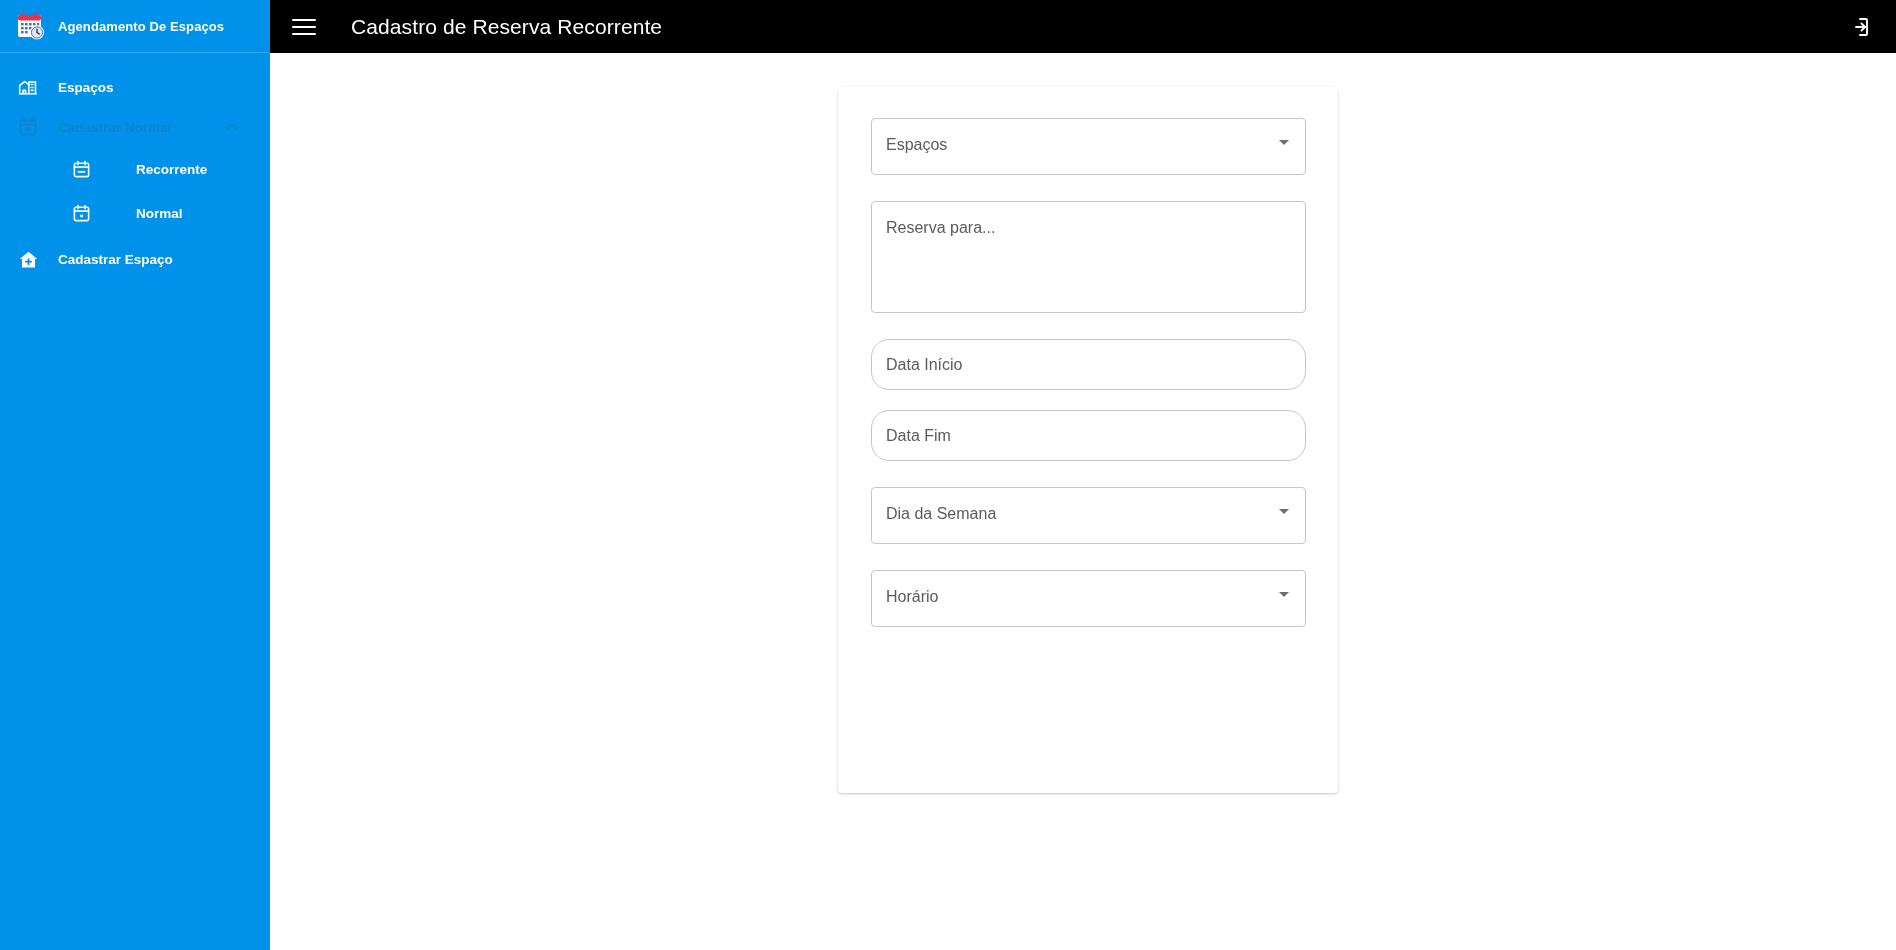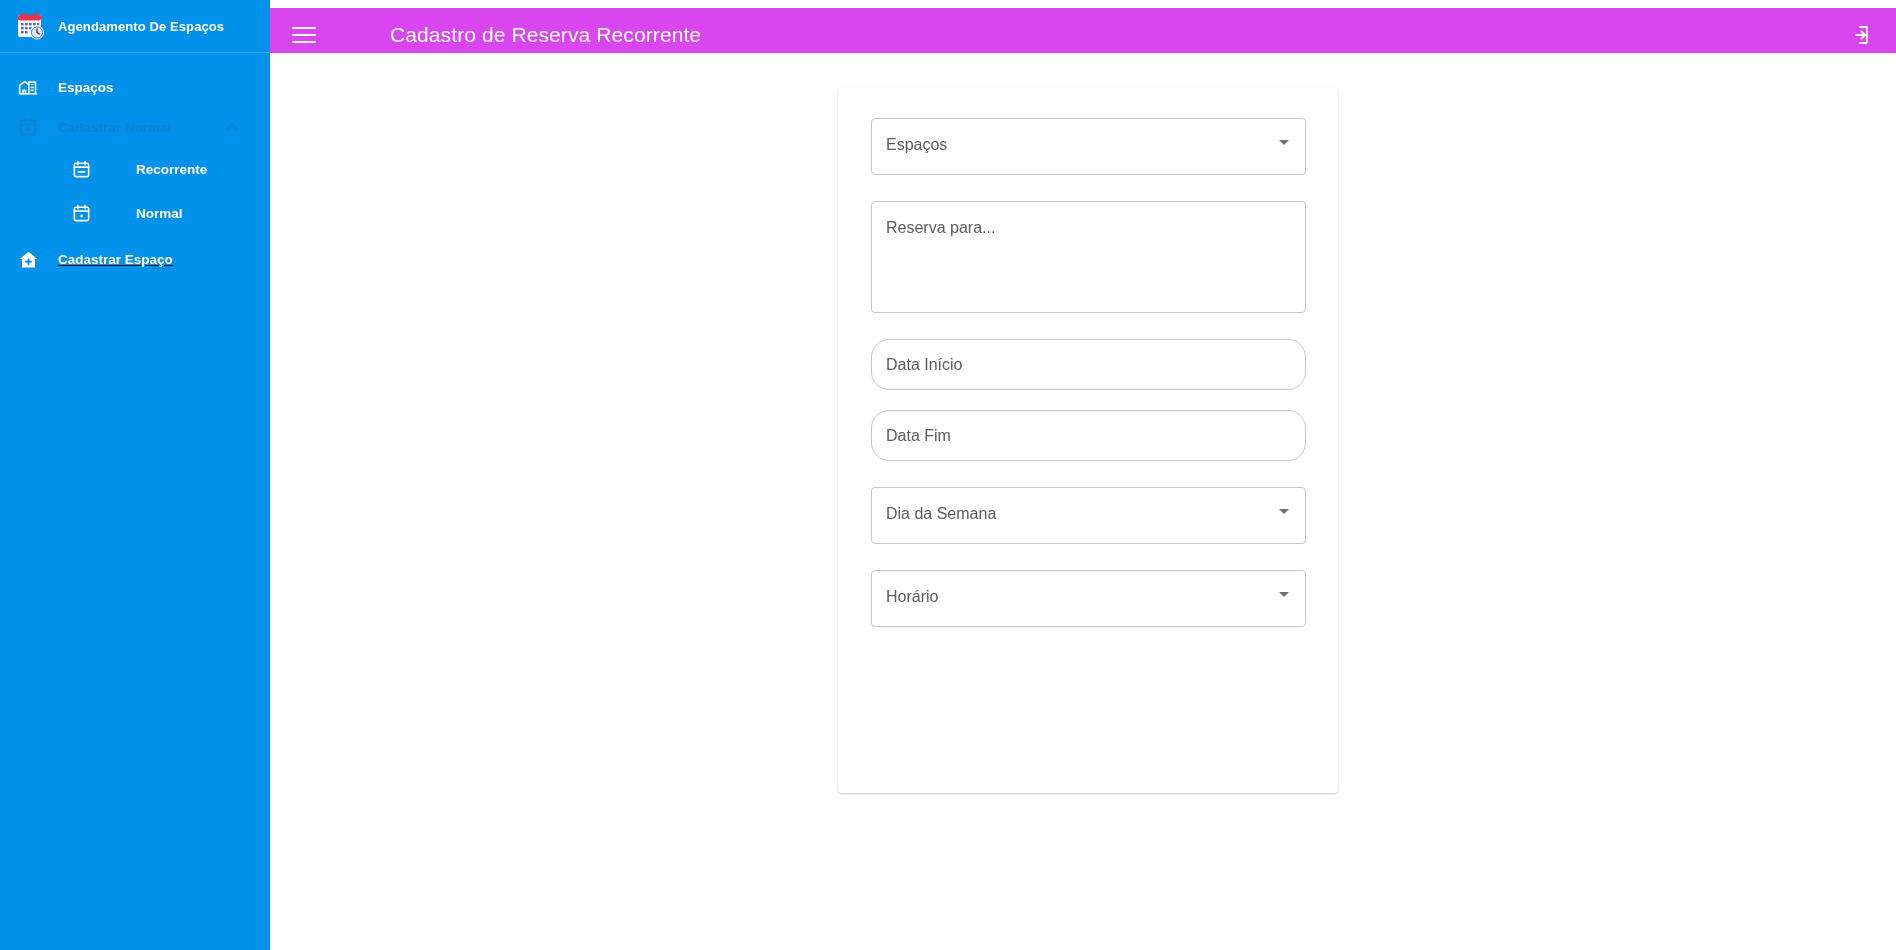--- a/index.html
+++ b/index.html
@@ -94,28 +94,27 @@
   }
 
   .nav-item.child { padding-left: 69px; height: 44px; gap: 24px; }
   .nav-item.child .nav-icon { width: 24px; flex: 0 0 24px; }
   .nav-item.child .nav-label { margin-left: 19px; }
 
   
   .topbar {
     position: absolute;
     left: 270px;
-    top: 8px;
+    top: 0;
     width: 1626px;
     height: 53px;
-    background: #d946ef;
+    background: #000000;
     display: flex;
     align-items: center;
     padding: 0 22px 0 20px;
-    gap: 39px;
   }
   .hamburger {
     width: 28px;
     height: 28px;
     display: flex;
     flex-direction: column;
     justify-content: center;
     gap: 5px;
     cursor: pointer;
     padding: 0 2px;
@@ -311,21 +310,21 @@
           <svg width="19" height="19" viewBox="0 0 24 24" fill="none" stroke="currentColor" stroke-width="2" stroke-linecap="round" stroke-linejoin="round">
             <rect x="3" y="4" width="18" height="17" rx="2"></rect>
             <path d="M3 9h18"></path>
             <path d="M7.5 2v4M16.5 2v4"></path>
             <rect x="10.5" y="13.5" width="3.2" height="3.2" fill="currentColor" stroke="none"></rect>
           </svg>
         </span>
         <span class="nav-label">Normal</span>
       </div>
 
-      <div class="nav-item" style="margin-top:4px;text-decoration:underline;">
+      <div class="nav-item" style="margin-top:4px;">
         <span class="nav-icon">
           <svg width="21" height="21" viewBox="0 0 24 24">
             <path d="M12 3 L22 11.5 L19.5 11.5 L19.5 21 L4.5 21 L4.5 11.5 L2 11.5 Z" fill="currentColor"></path>
             <path d="M12 11.5v6M9 14.5h6" stroke="#0091ea" stroke-width="2.1" stroke-linecap="round"></path>
           </svg>
         </span>
         <span class="nav-label">Cadastrar Espaço</span>
       </div>
 
     </nav>

